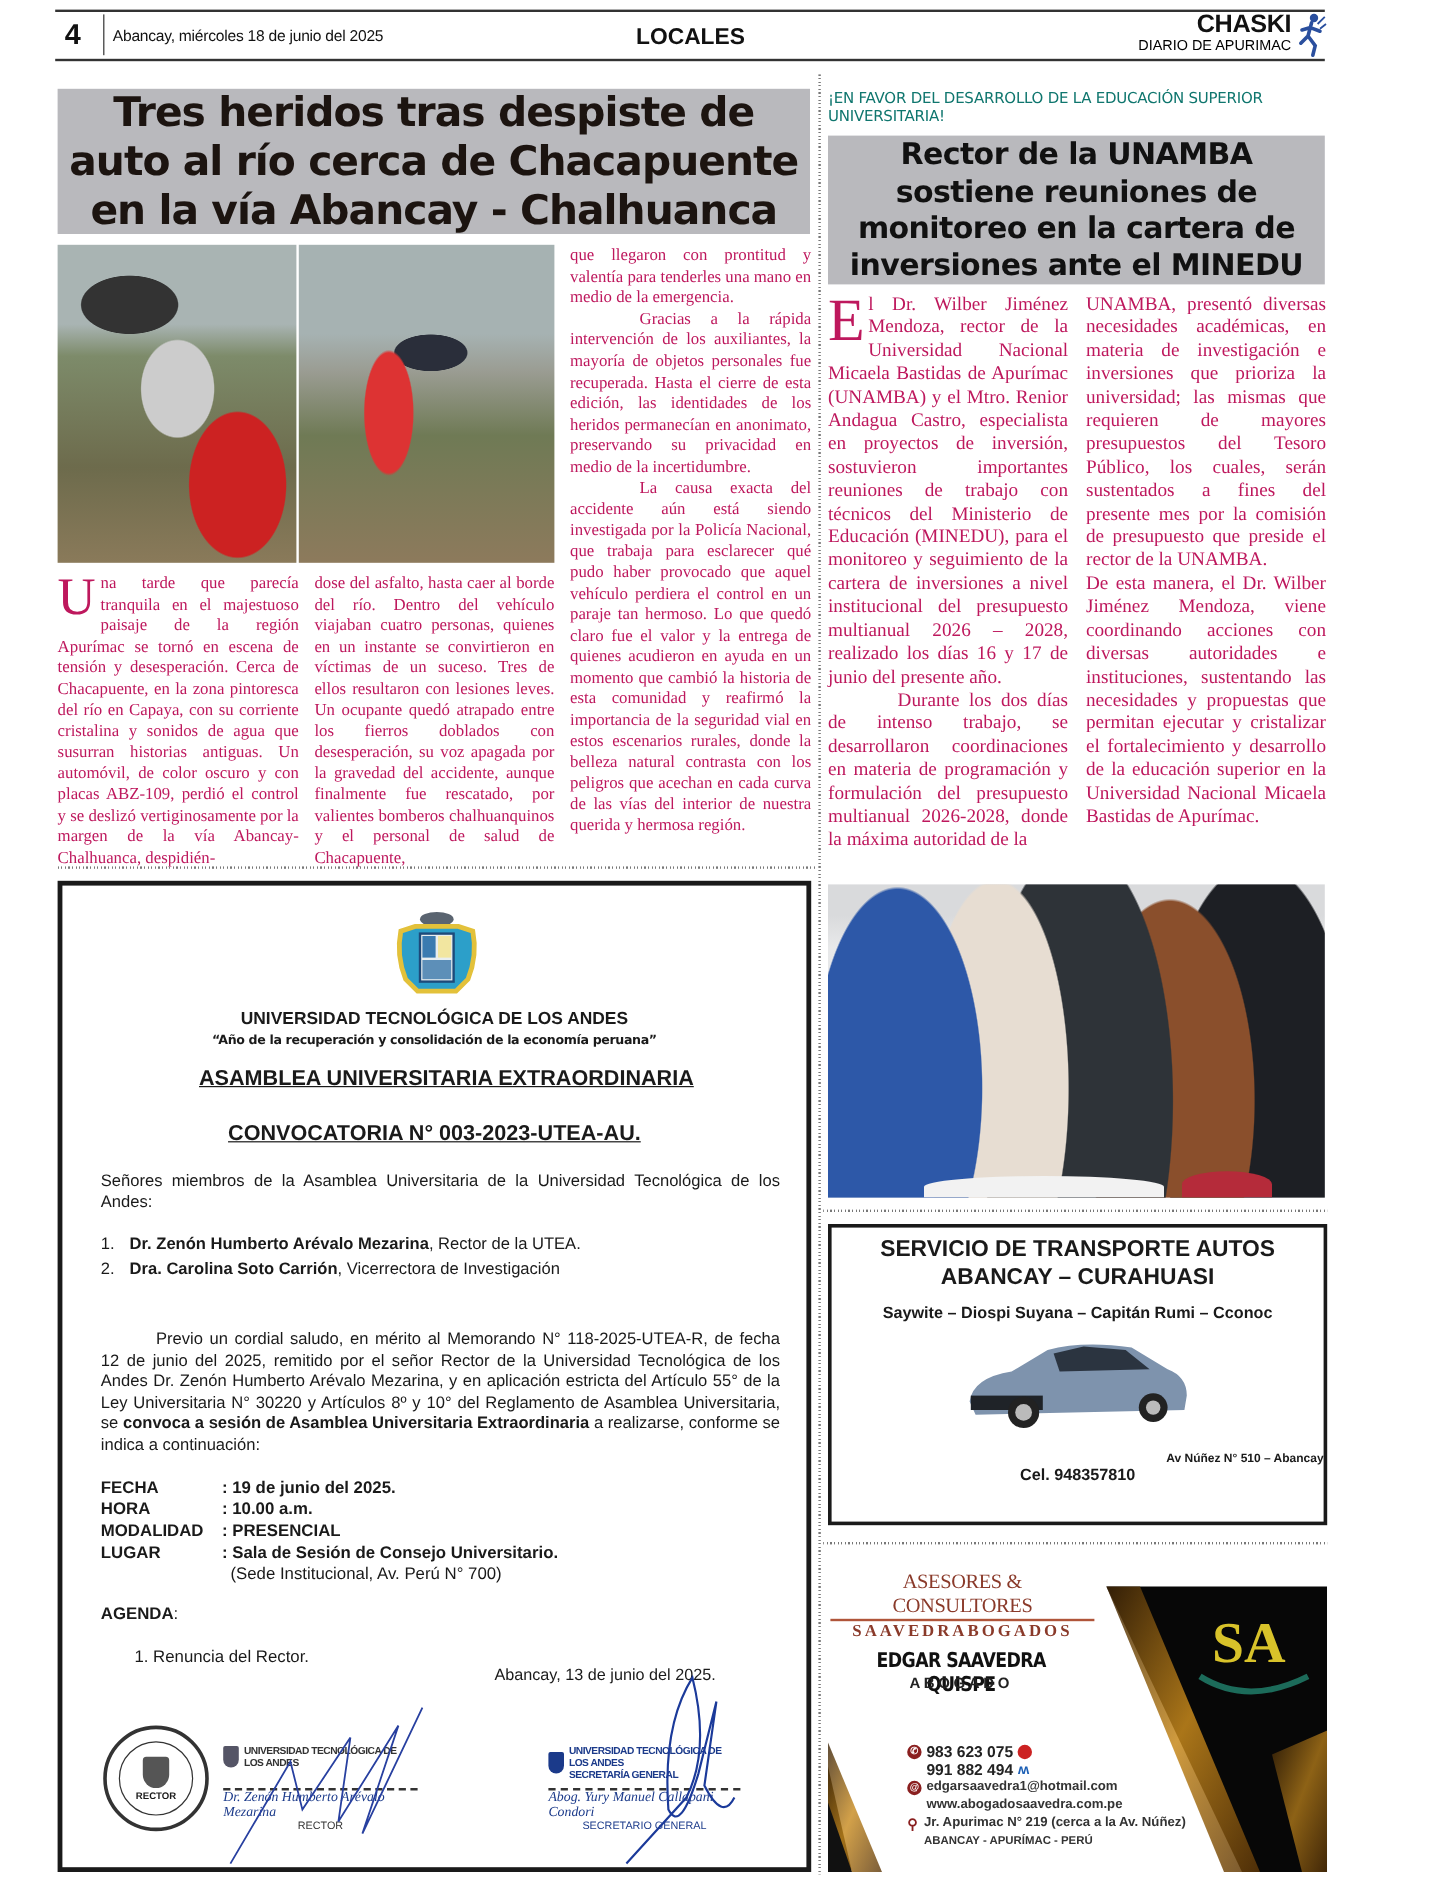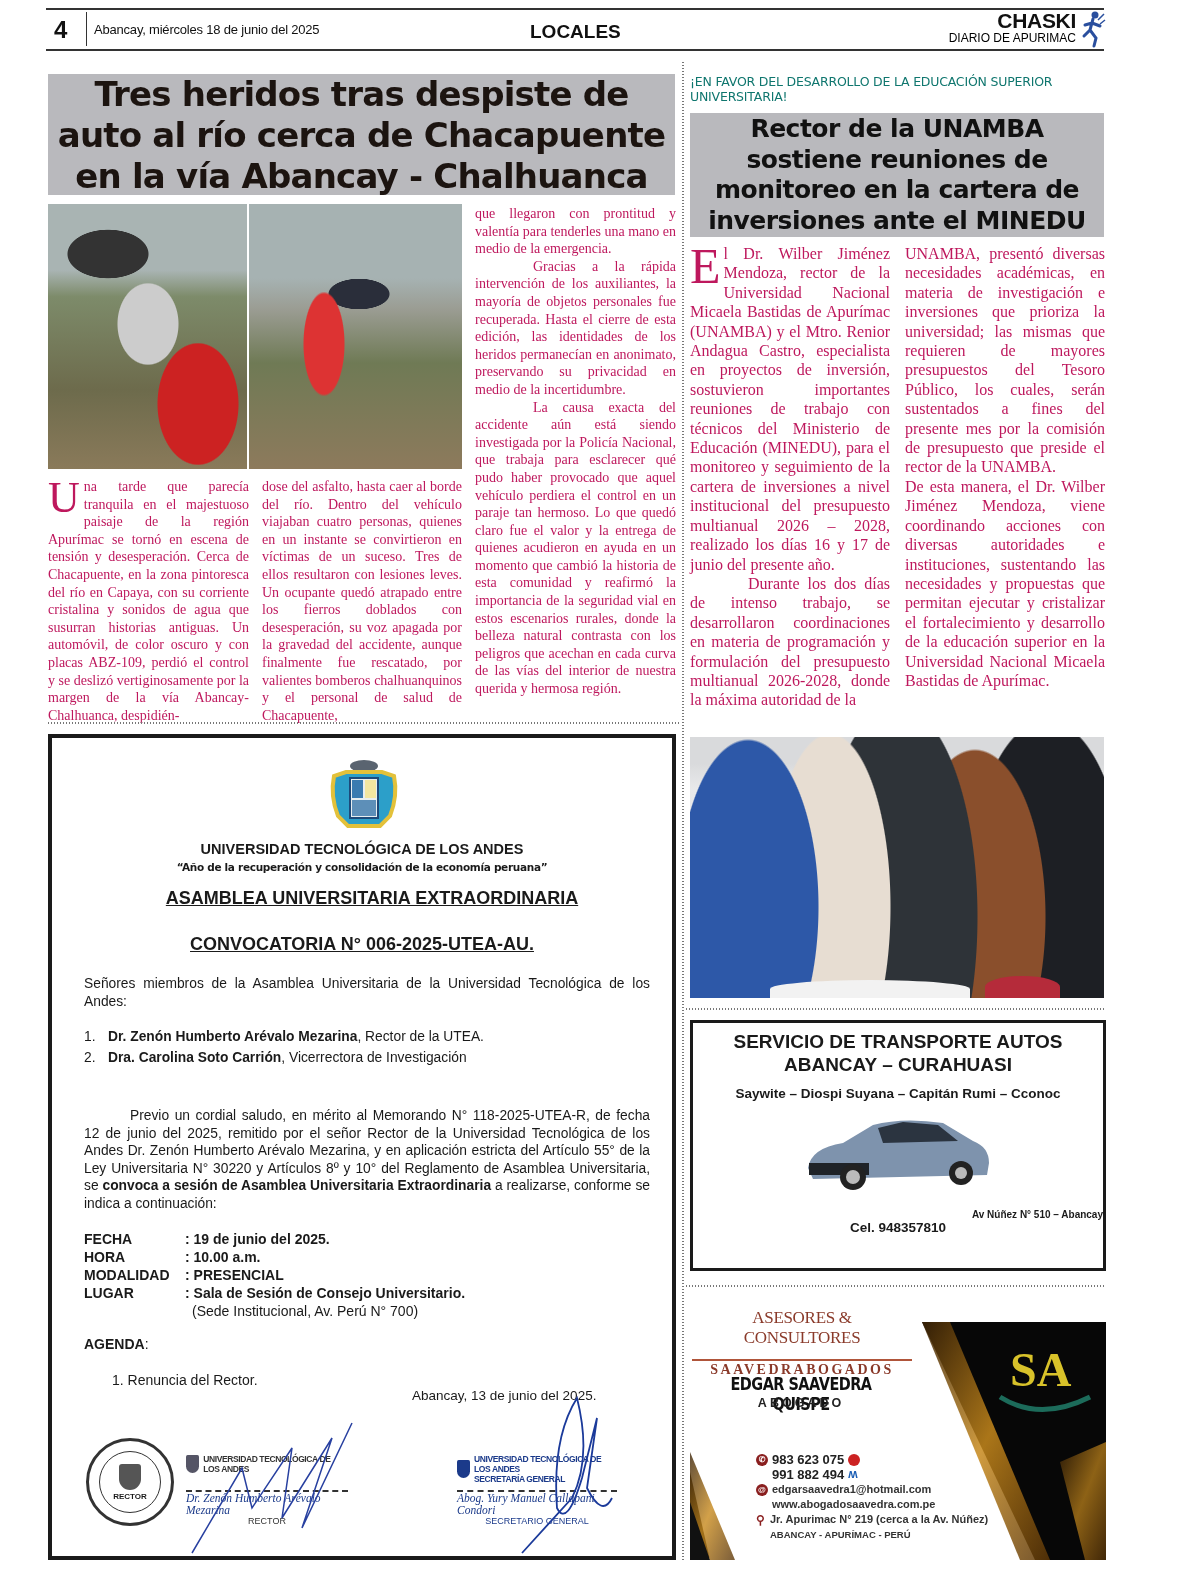--- a/index.html
+++ b/index.html
@@ -106,21 +106,21 @@
   .ad-t-title { margin-top: 7px; font-weight: bold; font-size: 19px; line-height: 23px; }
   .ad-t-stops { margin-top: 10px; font-weight: bold; font-size: 13.5px; }
   .car { position: relative; margin: 12px auto 0; width: 190px; height: 80px; }
   .ad-t-addr { font-weight: bold; font-size: 10px; margin-top: 12px; text-align: right; }
   .ad-t-cel { font-weight: bold; font-size: 13.5px; }
 
   
   .ad-lawyer { position: absolute; left: 690px; top: 1302px; width: 416px; height: 258px; overflow: hidden; background: #fff; font-family: "Liberation Sans", sans-serif; }
   .law-dark { position: absolute; left: 0; top: 0; width: 416px; height: 258px; }
   .law-firm { position: absolute; left: 2px; top: 6px; width: 220px; text-align: center; font-family: "Liberation Serif", serif; color: #8a3a2a; }
-  .law-firm .l1 { font-size: 17px; border-bottom: 2px solid #b0553a; padding-bottom: 11px; letter-spacing: -0.3px; }
+  .law-firm .l1 { font-size: 17px; border-bottom: 2px solid #b0553a; padding-bottom: 1px; letter-spacing: -0.3px; }
   .law-firm .l2 { font-size: 14px; font-weight: bold; letter-spacing: 2.5px; margin-top: 1px; }
   .law-name { position: absolute; left: 4px; top: 72px; width: 214px; text-align: center; font-weight: bold; font-size: 17px; color: #111; letter-spacing: -0.6px; font-family: "DejaVu Sans", sans-serif; transform: scaleX(0.85); }
   .law-title { position: absolute; left: 4px; top: 94px; width: 214px; text-align: center; font-size: 12.5px; letter-spacing: 3px; color: #222; font-weight: bold; }
   .law-logo { position: absolute; left: 320px; top: 40px; font-family: "Liberation Serif", serif; font-size: 48px; color: #d8c22a; font-weight: bold; }
   .law-contact { position: absolute; left: 66px; top: 150px; font-size: 13px; font-weight: bold; line-height: 15px; color: #222; }
   .law-contact .row { display: flex; align-items: center; gap: 4px; }
   .law-contact .small { font-size: 11px; font-weight: bold; color: #333; }
   .law-contact .xs { font-size: 9.5px; color: #333; padding-left: 14px; }
   .dot-icon { display: inline-block; width: 12px; height: 12px; border-radius: 50%; background: #8a1f1f; color: #fff; font-size: 8px; line-height: 12px; text-align: center; }
   .pin-icon { display: inline-block; width: 10px; height: 12px; color: #8a1f1f; font-size: 12px; line-height: 12px; }
@@ -190,21 +190,21 @@
     <ellipse cx="38" cy="10" rx="14" ry="6" fill="#5a6470"></ellipse>
     <path d="M8 20 Q4 40 12 60 L22 70 L54 70 L64 60 Q72 40 68 20 L56 16 L20 16 Z" fill="#2c9fc9" stroke="#e3c13a" stroke-width="4"></path>
     <rect x="24" y="22" width="28" height="40" fill="#e8eef0" stroke="#1d4a7a" stroke-width="2"></rect>
     <rect x="26" y="24" width="11" height="18" fill="#3a7bb0"></rect>
     <rect x="39" y="24" width="11" height="18" fill="#f2e6a0"></rect>
     <rect x="26" y="44" width="24" height="16" fill="#5d8fb8"></rect>
   </svg>
   <div class="n-univ">UNIVERSIDAD TECNOLÓGICA DE LOS ANDES</div>
   <div class="n-motto">“Año de la recuperación y consolidación de la economía peruana”</div>
   <div class="n-title">ASAMBLEA UNIVERSITARIA EXTRAORDINARIA</div>
-  <div class="n-conv">CONVOCATORIA N° 006-2025-UTEA-AU.</div>
+  <div class="n-conv">CONVOCATORIA N° 003-2023-UTEA-AU.</div>
   <div class="n-text n-salute">Señores miembros de la Asamblea Universitaria de la Universidad Tecnológica de los Andes:</div>
   <ul class="n-text n-list">
     <li><span class="num">1.</span><b>Dr. Zenón Humberto Arévalo Mezarina</b><span>, Rector de la UTEA.</span></li>
     <li><span class="num">2.</span><b>Dra. Carolina Soto Carrión</b><span>, Vicerrectora de Investigación</span></li>
   </ul>
   <p class="n-text n-para"><span>Previo un cordial saludo, en mérito al Memorando N° 118-2025-UTEA-R, de fecha 12 de junio del 2025, remitido por el señor Rector de la Universidad Tecnológica de los Andes Dr. Zenón Humberto Arévalo Mezarina, y en aplicación estricta del Artículo 55° de la Ley Universitaria N° 30220 y Artículos 8º y 10° del Reglamento de Asamblea Universitaria, se </span><b>convoca a sesión de Asamblea Universitaria Extraordinaria</b><span> a realizarse, conforme se indica a continuación:</span></p>
 
   <div class="n-details">
     <div class="row">
         <span class="k">FECHA</span>

